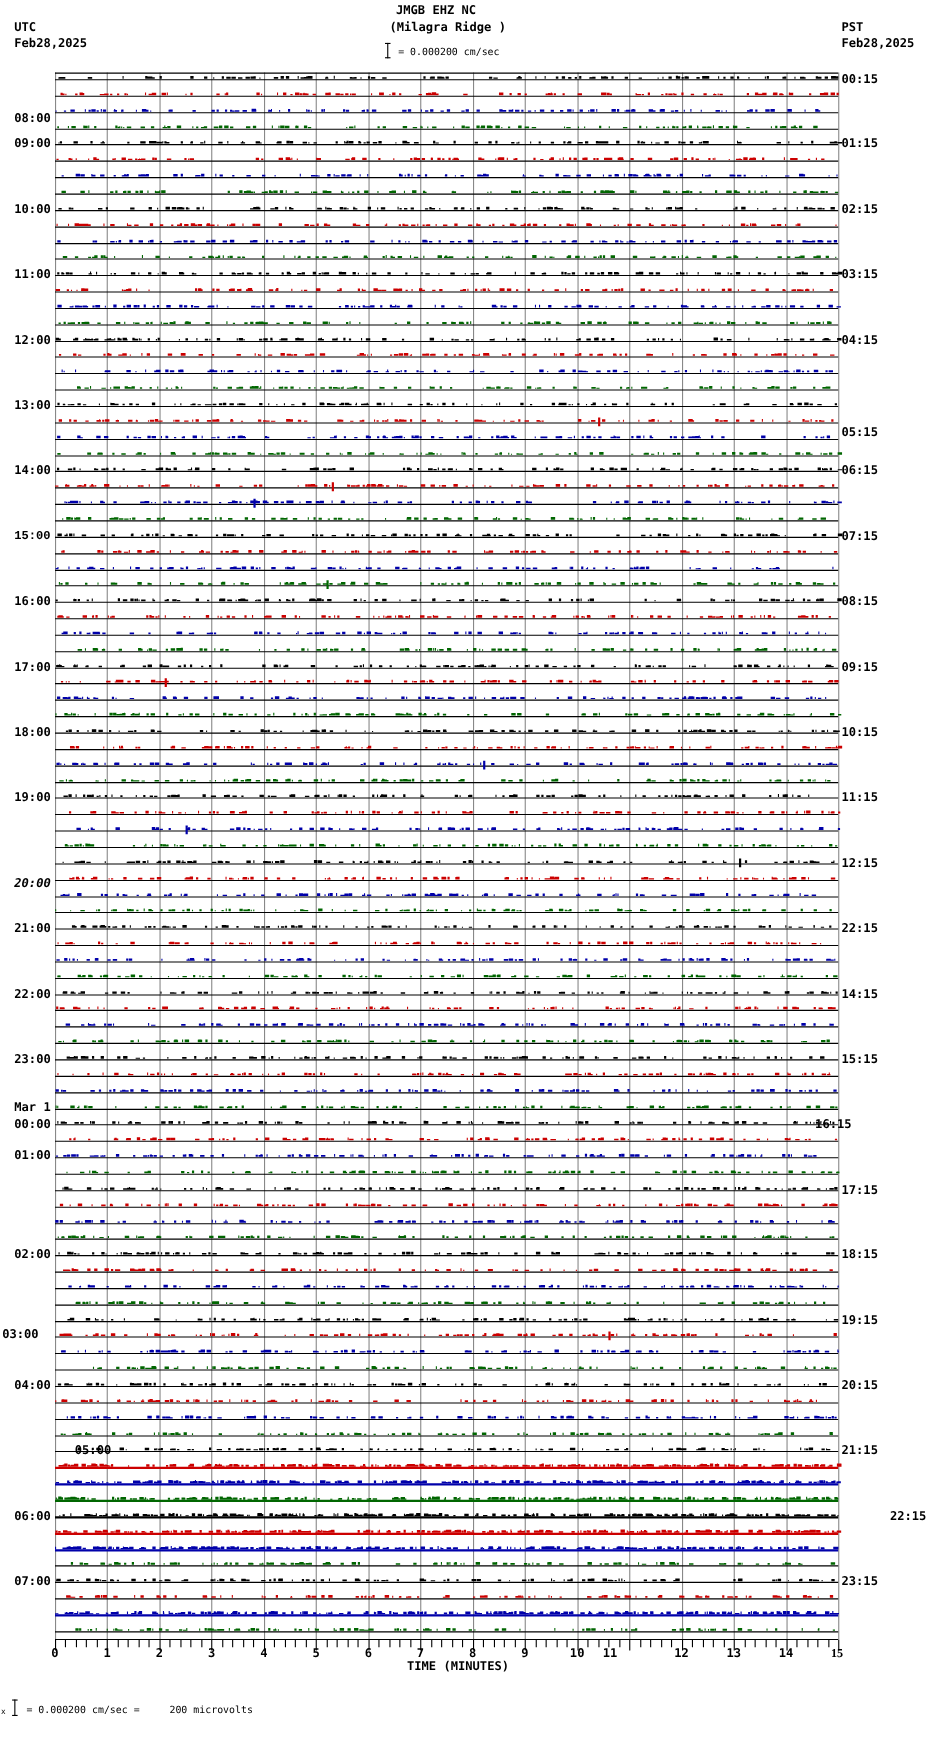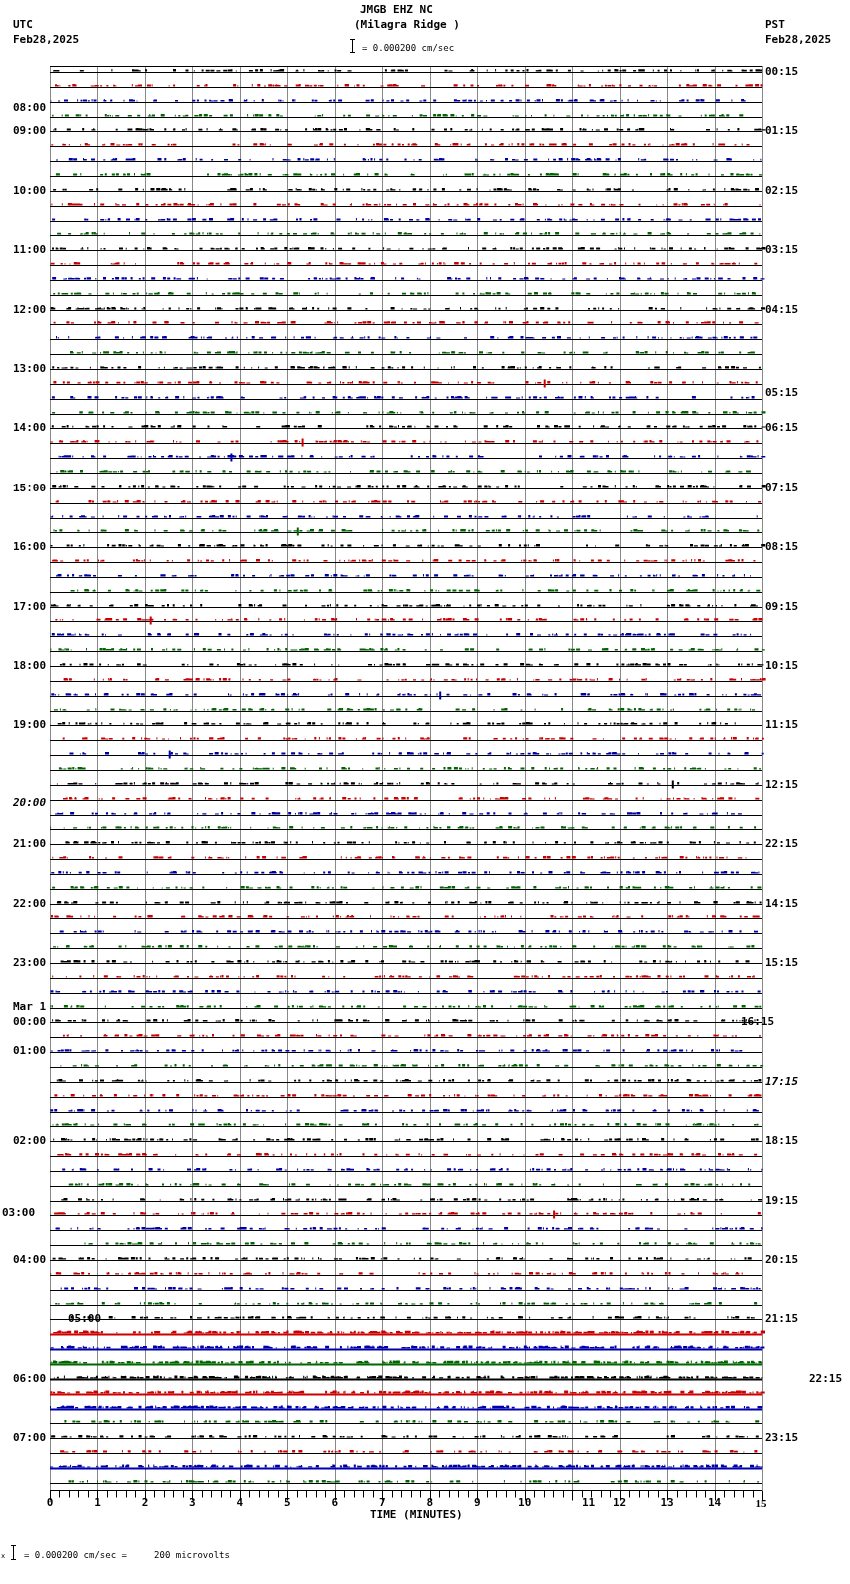--- a/index.html
+++ b/index.html
@@ -352,41 +352,41 @@
     <div class="lbl" style="left: 765px; top: 481.8px;">07:15</div>
     <div class="lbl" style="left: 765px; top: 541.2px;">08:15</div>
     <div class="lbl" style="left: 765px; top: 600.6px;">09:15</div>
     <div class="lbl" style="left: 765px; top: 660px;">10:15</div>
     <div class="lbl" style="left: 765px; top: 719.4px;">11:15</div>
     <div class="lbl" style="left: 765px; top: 778.8px;">12:15</div>
     <div class="lbl" style="left: 765px; top: 838.2px;">22:15</div>
     <div class="lbl" style="left: 765px; top: 897.6px;">14:15</div>
     <div class="lbl" style="left: 765px; top: 957px;">15:15</div>
     <div class="lbl" style="left: 722px; top: 1016.4px; margin-left: 19px;">16:15</div>
-    <div class="lbl" style="left: 765px; top: 1075.8px; font-style: italic;">17:15</div>
+    <div class="lbl" style="left: 765px; top: 1075.8px;">17:15</div>
     <div class="lbl" style="left: 765px; top: 1135.2px;">18:15</div>
     <div class="lbl" style="left: 765px; top: 1194.6px;">19:15</div>
     <div class="lbl" style="left: 765px; top: 1254px;">20:15</div>
     <div class="lbl" style="left: 765px; top: 1313.4px;">21:15</div>
     <div class="lbl" style="left: 765px; top: 1372.8px; margin-left: 44px;">22:15</div>
     <div class="lbl" style="left: 765px; top: 1432.2px;">23:15</div>
   </div>
 <div id="xtick-labels">
     <div class="lbl" style="left: 46.7px; top: 1497px;">0</div>
     <div class="lbl" style="left: 94.1667px; top: 1497px;">1</div>
     <div class="lbl" style="left: 141.633px; top: 1497px;">2</div>
     <div class="lbl" style="left: 189.1px; top: 1497px;">3</div>
     <div class="lbl" style="left: 236.567px; top: 1497px;">4</div>
     <div class="lbl" style="left: 284.033px; top: 1497px;">5</div>
     <div class="lbl" style="left: 331.5px; top: 1497px;">6</div>
     <div class="lbl" style="left: 378.967px; top: 1497px;">7</div>
     <div class="lbl" style="left: 426.433px; top: 1497px;">8</div>
     <div class="lbl" style="left: 473.9px; top: 1497px;">9</div>
     <div class="lbl" style="left: 518.067px; top: 1497px;">10</div>
-    <div class="lbl" style="left: 582px; top: 1497px; text-align: center;">11</div>
+    <div class="lbl" style="left: 548px; top: 1497px; text-align: center;">11</div>
     <div class="lbl" style="left: 613px; top: 1497px;">12</div>
     <div class="lbl" style="left: 660.467px; top: 1497px;">13</div>
     <div class="lbl" style="left: 707.933px; top: 1497px;">14</div>
     <div class="lbl" style="left: 755.4px; top: 1497px; font-family: Liberation Serif, serif;">15</div>
   </div>
 <div class="lbl" style="left:370px; top:1509px;">TIME (MINUTES)</div>
 
 <div class="small" style="left:1px; top:1551px; font-size:7px;">x</div>
 <div class="scale-bar" style="left:13px; top:1545px; height:15px;"></div>
 <div class="small" style="left:24px; top:1550px;">= 0.000200 cm/sec =     200 microvolts</div>

